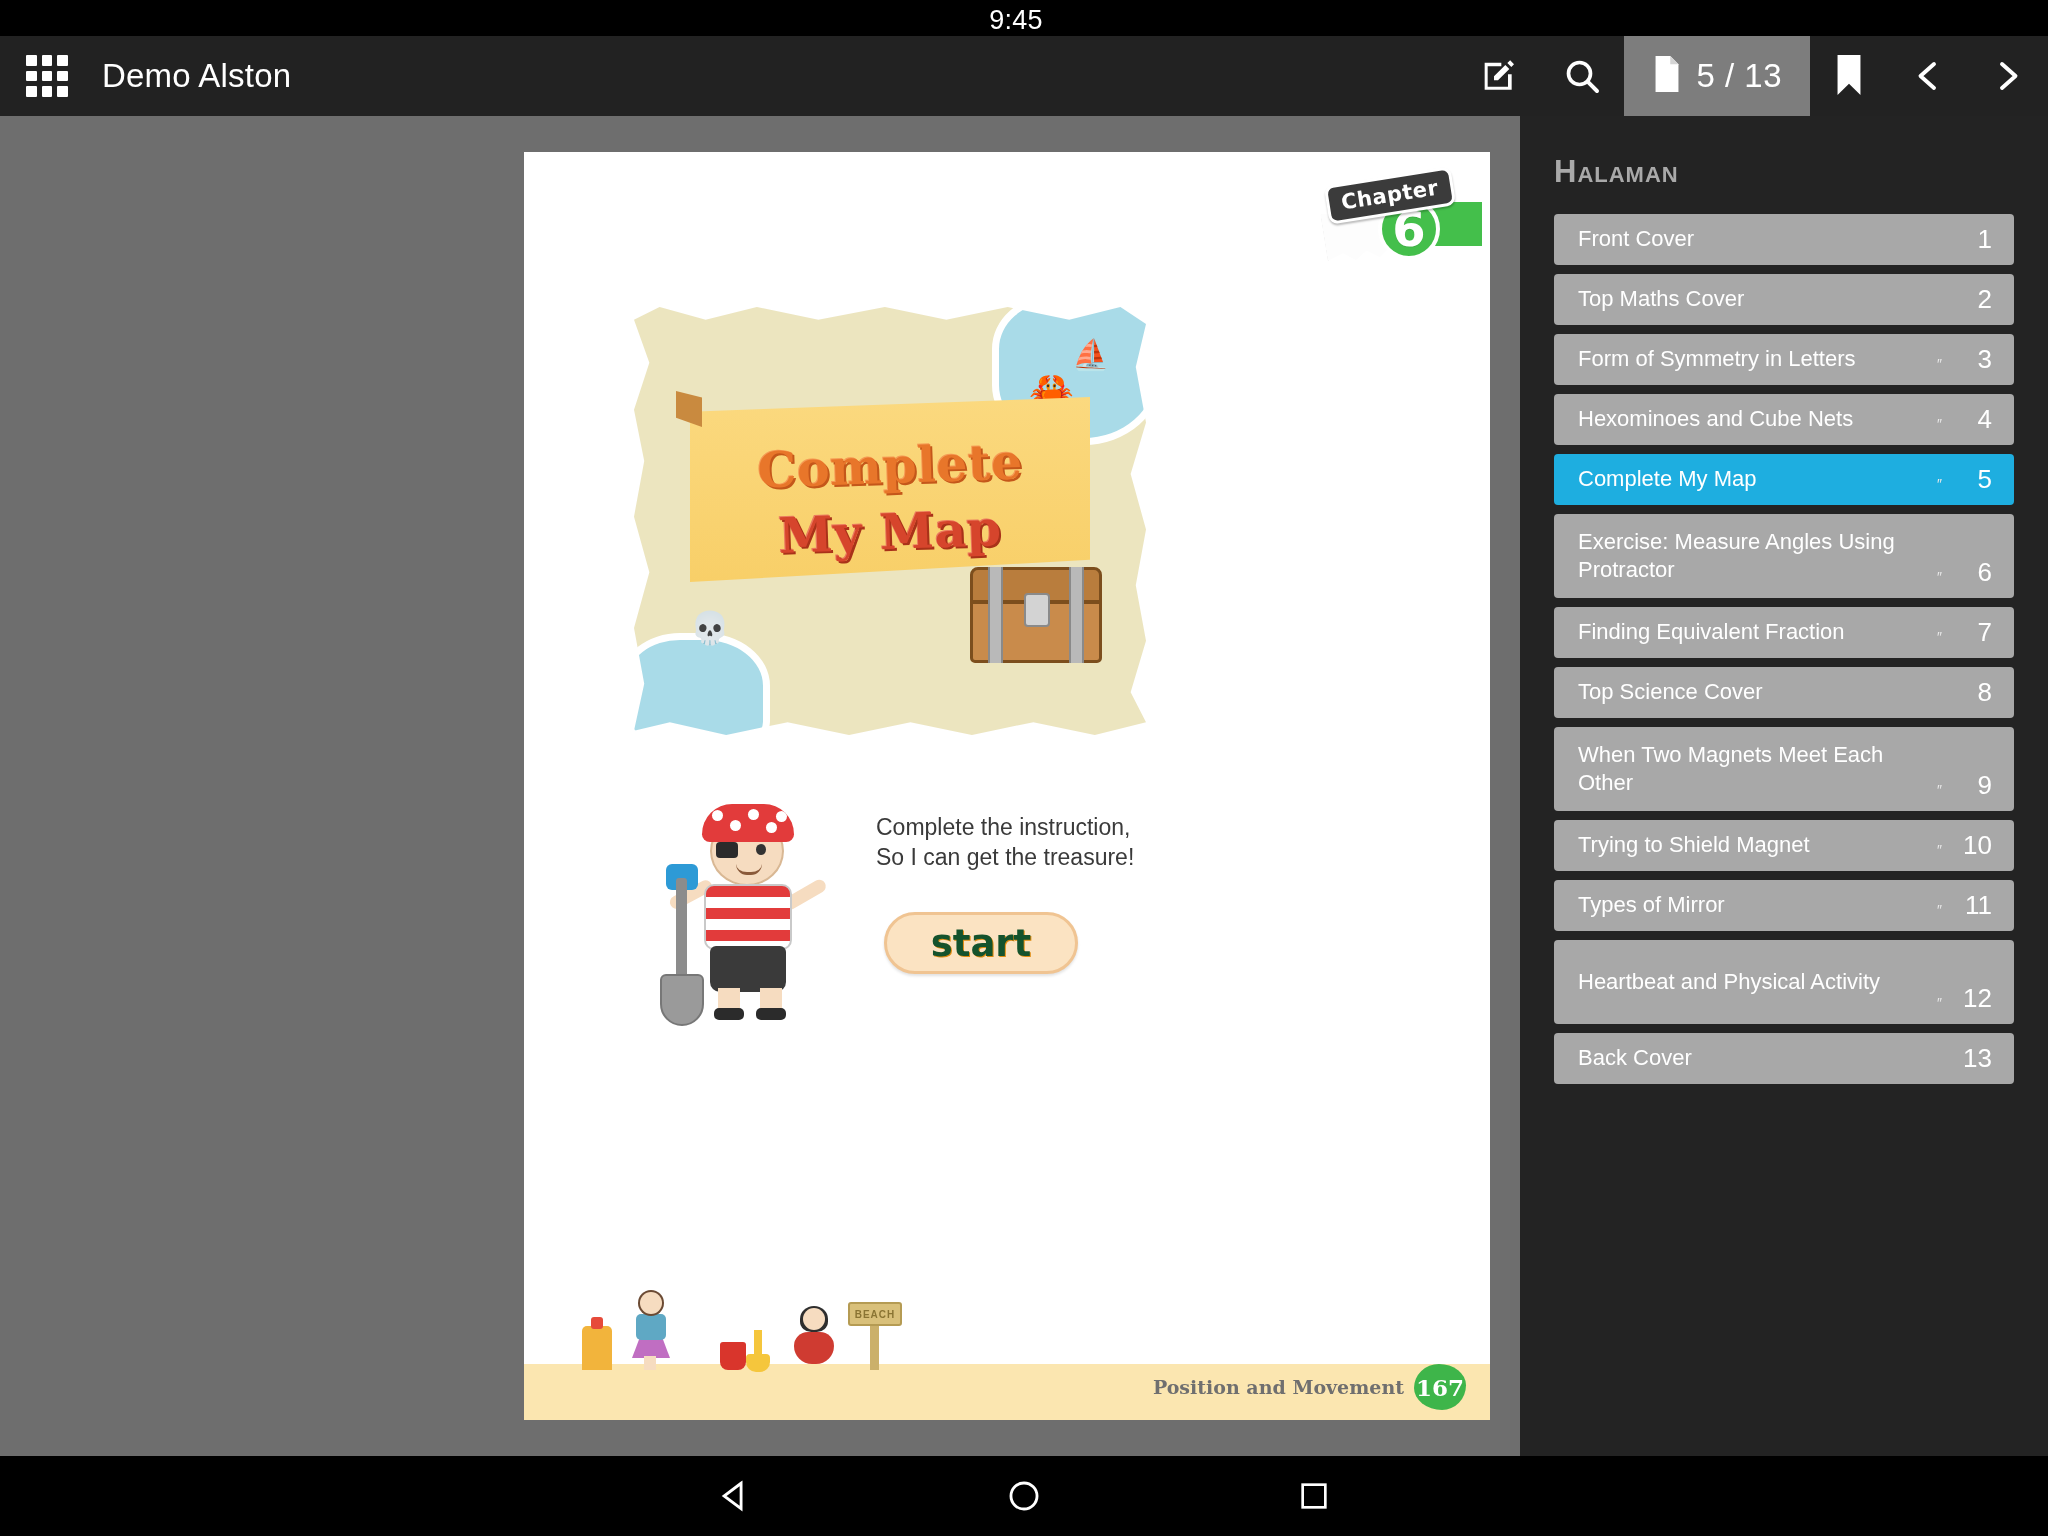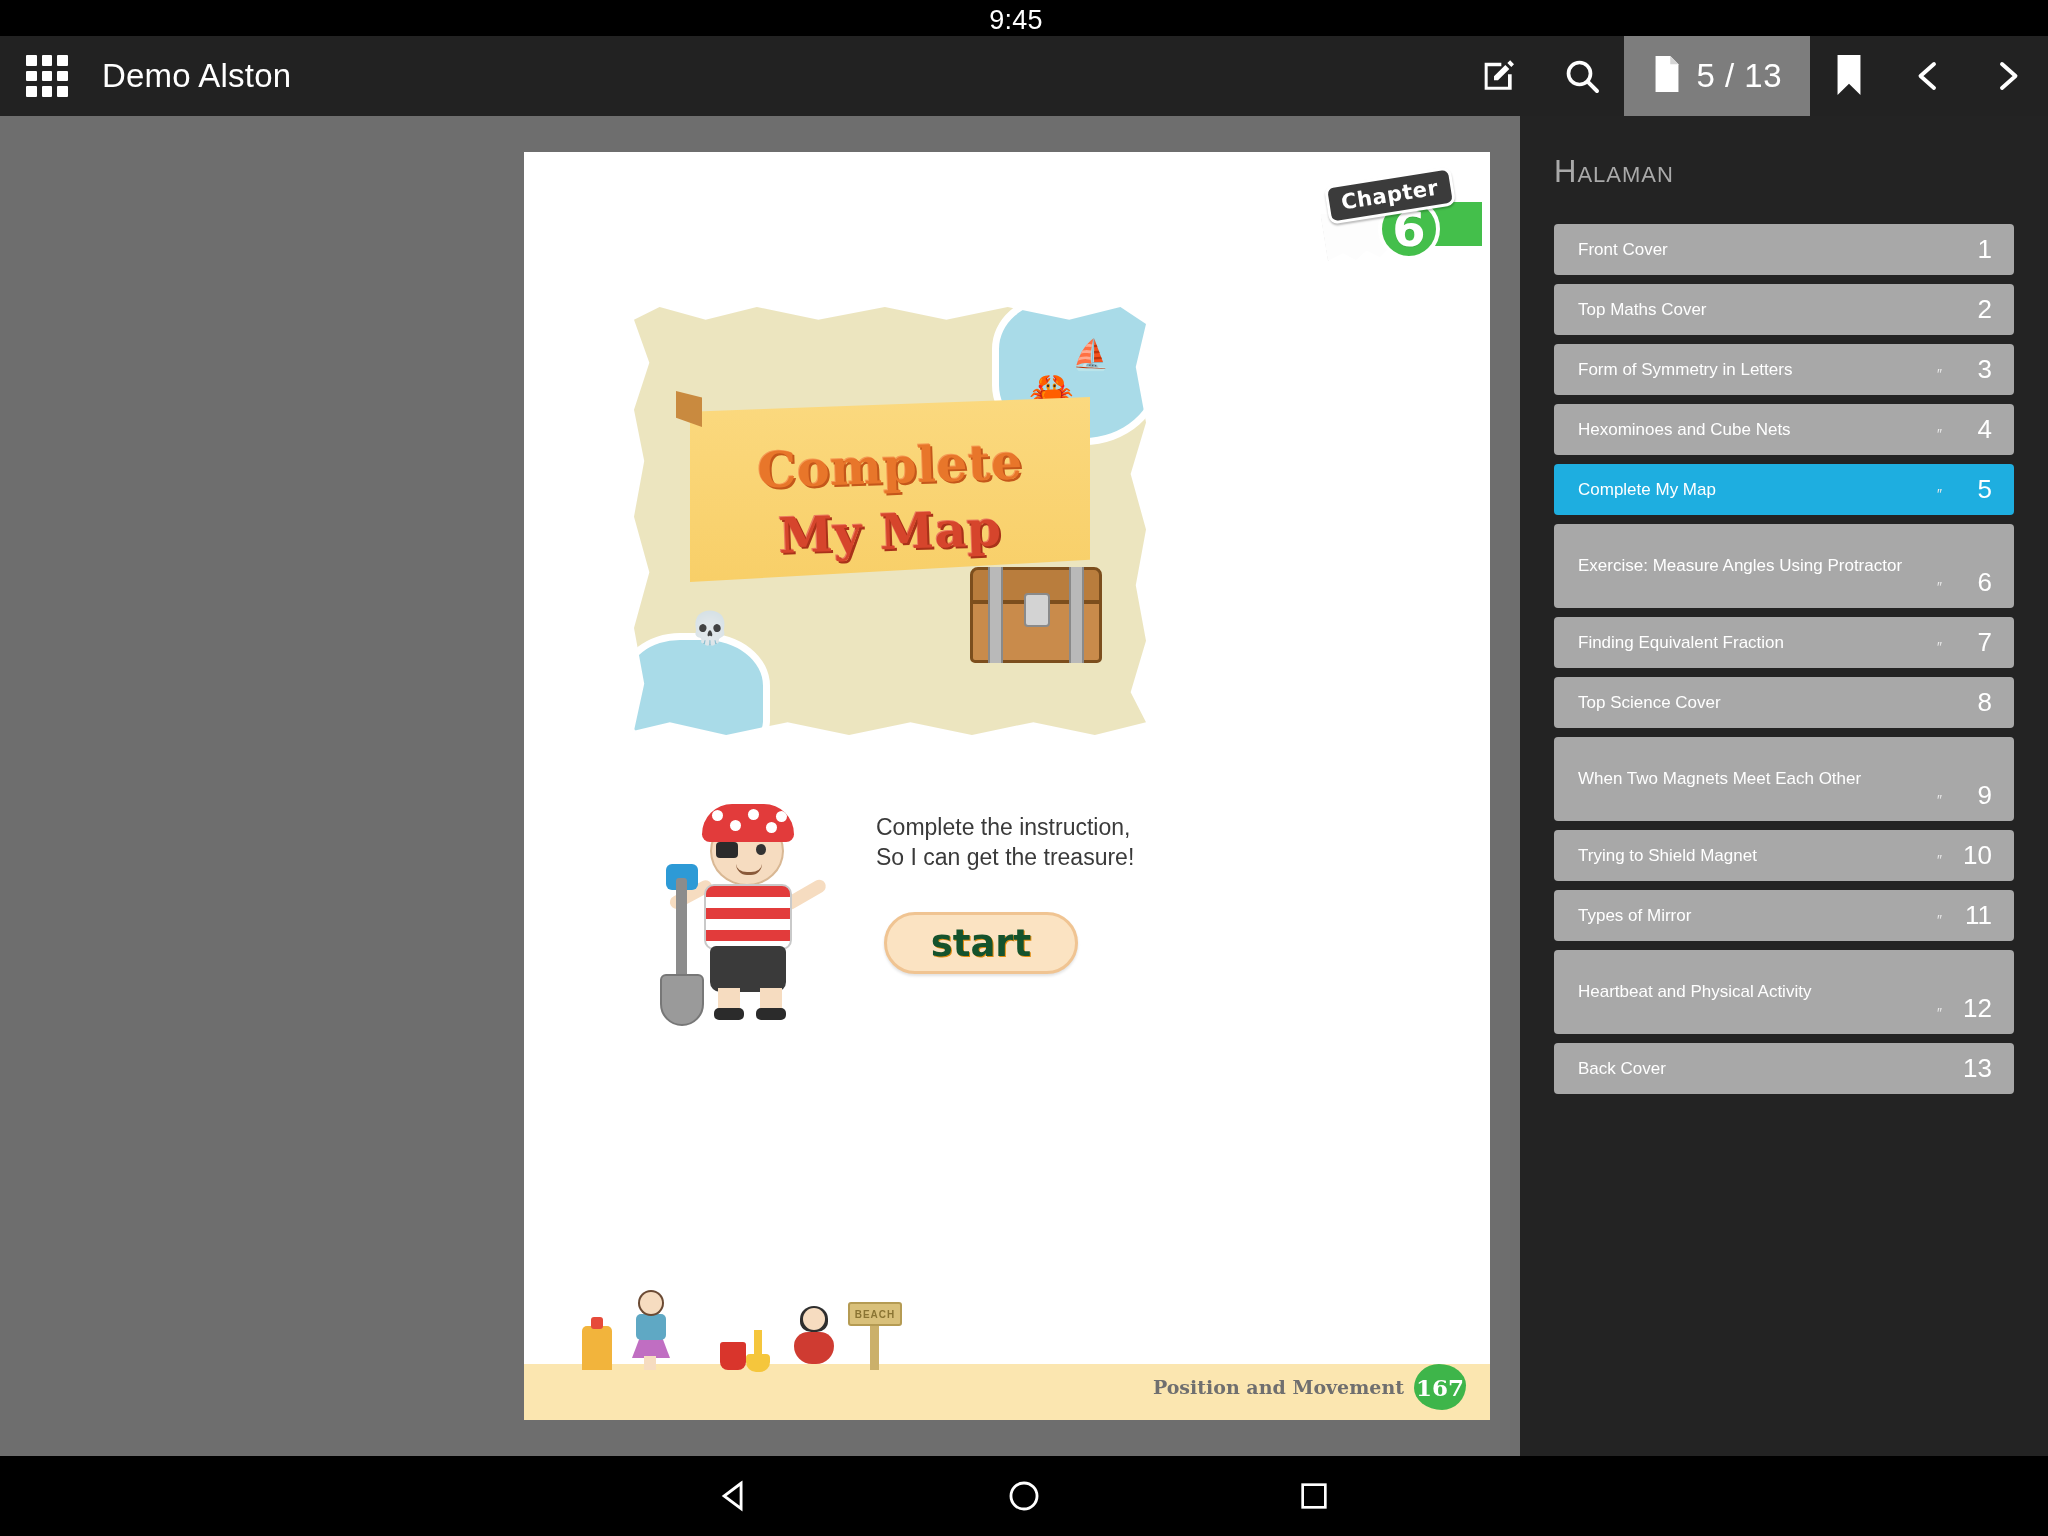--- a/index.html
+++ b/index.html
@@ -225,32 +225,32 @@
     display: flex; align-items: center; justify-content: center;
     border-radius: 48% 52% 46% 54% / 52% 46% 54% 48%;
   }
 
   
   .sidebar {
     position: absolute; top: 0; right: 0; width: 528px; height: 1340px;
     background: #232323; padding: 38px 34px 0 34px; overflow: hidden;
   }
   .sb-title {
-    color: #a9a9a9; font-size: 31px; font-weight: 400;
-    font-variant: small-caps; letter-spacing: 1px; margin-bottom: 34px;
+    color: #a9a9a9; font-size: 31px; font-weight: 700;
+    font-variant: small-caps; letter-spacing: 1px; margin-bottom: 24px;
     font-family: "Liberation Sans", sans-serif;
   }
   .toc-item {
     position: relative; width: 460px; min-height: 50px;
     background: #a8a8a8; border-radius: 4px; margin-bottom: 9px;
     display: flex; align-items: center; padding: 10px 22px 10px 24px;
     cursor: pointer;
   }
   .toc-item.active { background: #1eaee0; }
-  .toc-label { color: #fff; font-size: 17px; line-height: 1.28; flex: 1; padding-right: 10px; }
+  .toc-label { color: #fff; font-size: 22px; line-height: 1.28; flex: 1; padding-right: 10px; }
   .toc-mark { color: #e9e9e9; font-size: 14px; margin-right: 14px; align-self: flex-end;
     padding-bottom: 3px; }
   .toc-num { color: #fff; font-size: 26px; min-width: 36px; text-align: right; align-self: flex-end; }
   .toc-item.two-line { min-height: 84px; }
   .toc-item.two-line .toc-num,
   .toc-item.two-line .toc-mark { align-self: flex-end; }
 
   
   .navbar {
     position: absolute; bottom: 0; left: 0; width: 2048px; height: 80px;

